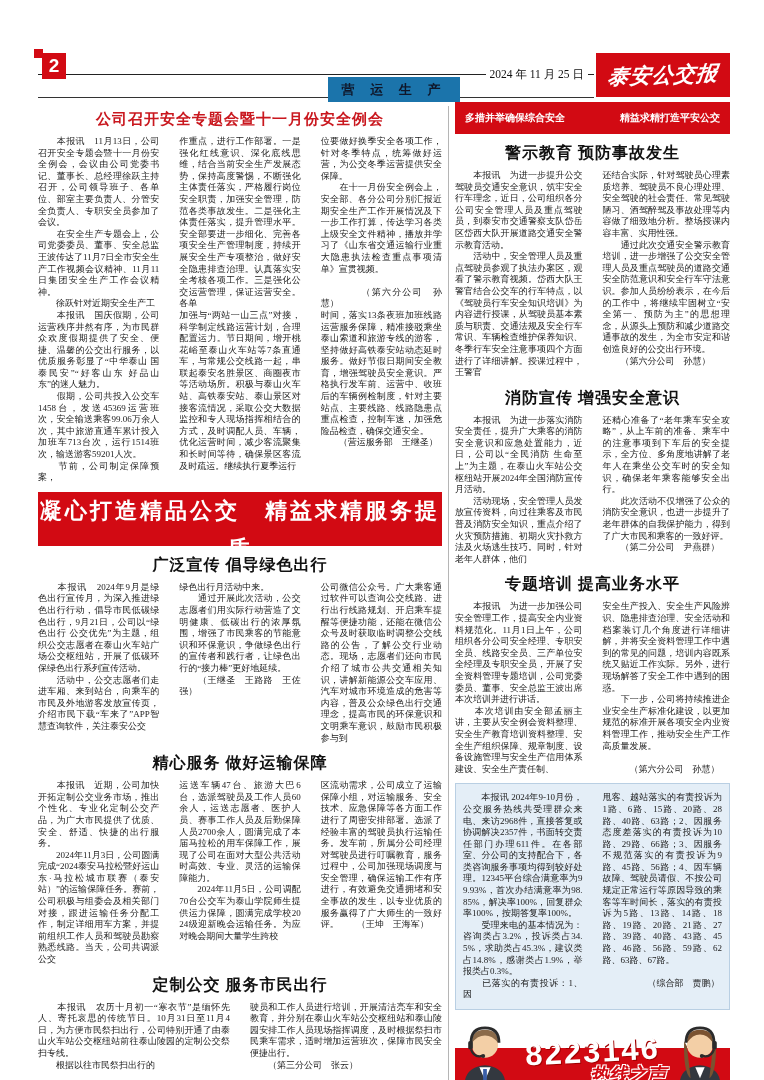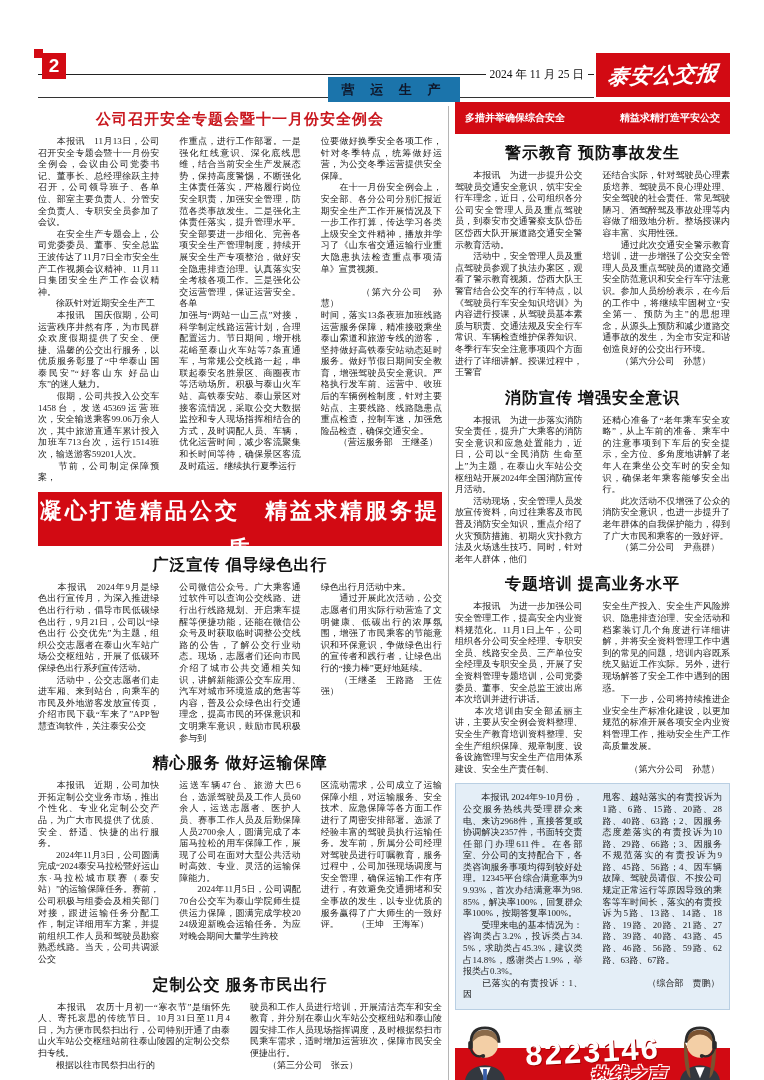--- a/index.html
+++ b/index.html
@@ -110,24 +110,24 @@
         </div>
       </div>
 
       <div class="red-banner">凝心打造精品公交　精益求精服务提质</div>
 
       <div>
         <div class="t title-md">广泛宣传 倡导绿色出行</div>
         <div class="cols">
           <div class="col">　　本报讯　2024年9月是绿色出行宣传月，为深入推进绿色出行行动，倡导市民低碳绿色出行，9月21日，公司以“绿色出行 公交优先”为主题，组织公交志愿者在泰山火车站广场公交枢纽站，开展了低碳环保绿色出行系列宣传活动。
 　　活动中，公交志愿者们走进车厢、来到站台，向乘车的市民及外地游客发放宣传页，介绍市民下载“车来了”APP智慧查询软件，关注泰安公交</div>
-          <div class="col">公司微信公众号。广大乘客通过软件可以查询公交线路、进行出行线路规划、开启乘车提醒等便捷功能，还能在微信公众号及时获取临时调整公交线路的公告，了解公交行业动态。现场，志愿者们还向市民介绍了城市公共交通相关知识，讲解新能源公交车应用、汽车对城市环境造成的危害等内容，普及公众绿色出行交通理念，提高市民的环保意识和文明乘车意识，鼓励市民积极参与到</div>
           <div class="col">绿色出行月活动中来。
 　　通过开展此次活动，公交志愿者们用实际行动营造了文明健康、低碳出行的浓厚氛围，增强了市民乘客的节能意识和环保意识，争做绿色出行的宣传者和践行者，让绿色出行的“接力棒”更好地延续。
 　　（王继圣　王路路　王佐强）</div>
+          <div class="col">公司微信公众号。广大乘客通过软件可以查询公交线路、进行出行线路规划、开启乘车提醒等便捷功能，还能在微信公众号及时获取临时调整公交线路的公告，了解公交行业动态。现场，志愿者们还向市民介绍了城市公共交通相关知识，讲解新能源公交车应用、汽车对城市环境造成的危害等内容，普及公众绿色出行交通理念，提高市民的环保意识和文明乘车意识，鼓励市民积极参与到</div>
         </div>
       </div>
 
       <div>
         <div class="t title-md">精心服务 做好运输保障</div>
         <div class="cols">
           <div class="col">　　本报讯　近期，公司加快开拓定制公交业务市场，推出个性化、专业化定制公交产品，为广大市民提供了优质、安全、舒适、快捷的出行服务。
 　　2024年11月3日，公司圆满完成“2024泰安马拉松暨好运山东·马拉松城市联赛（泰安站）”的运输保障任务。赛前，公司积极与组委会及相关部门对接，跟进运输任务分配工作，制定详细用车方案，并提前组织工作人员和驾驶员勘察熟悉线路。当天，公司共调派公交</div>
           <div class="col">运送车辆47台、旅游大巴6台，选派驾驶员及工作人员60余人，运送志愿者、医护人员、赛事工作人员及后勤保障人员2700余人，圆满完成了本届马拉松的用车保障工作，展现了公司在面对大型公共活动时高效、专业、灵活的运输保障能力。
 　　2024年11月5日，公司调配70台公交车为泰山学院师生提供运力保障，圆满完成学校2024级迎新晚会运输任务。为应对晚会期间大量学生跨校</div>

